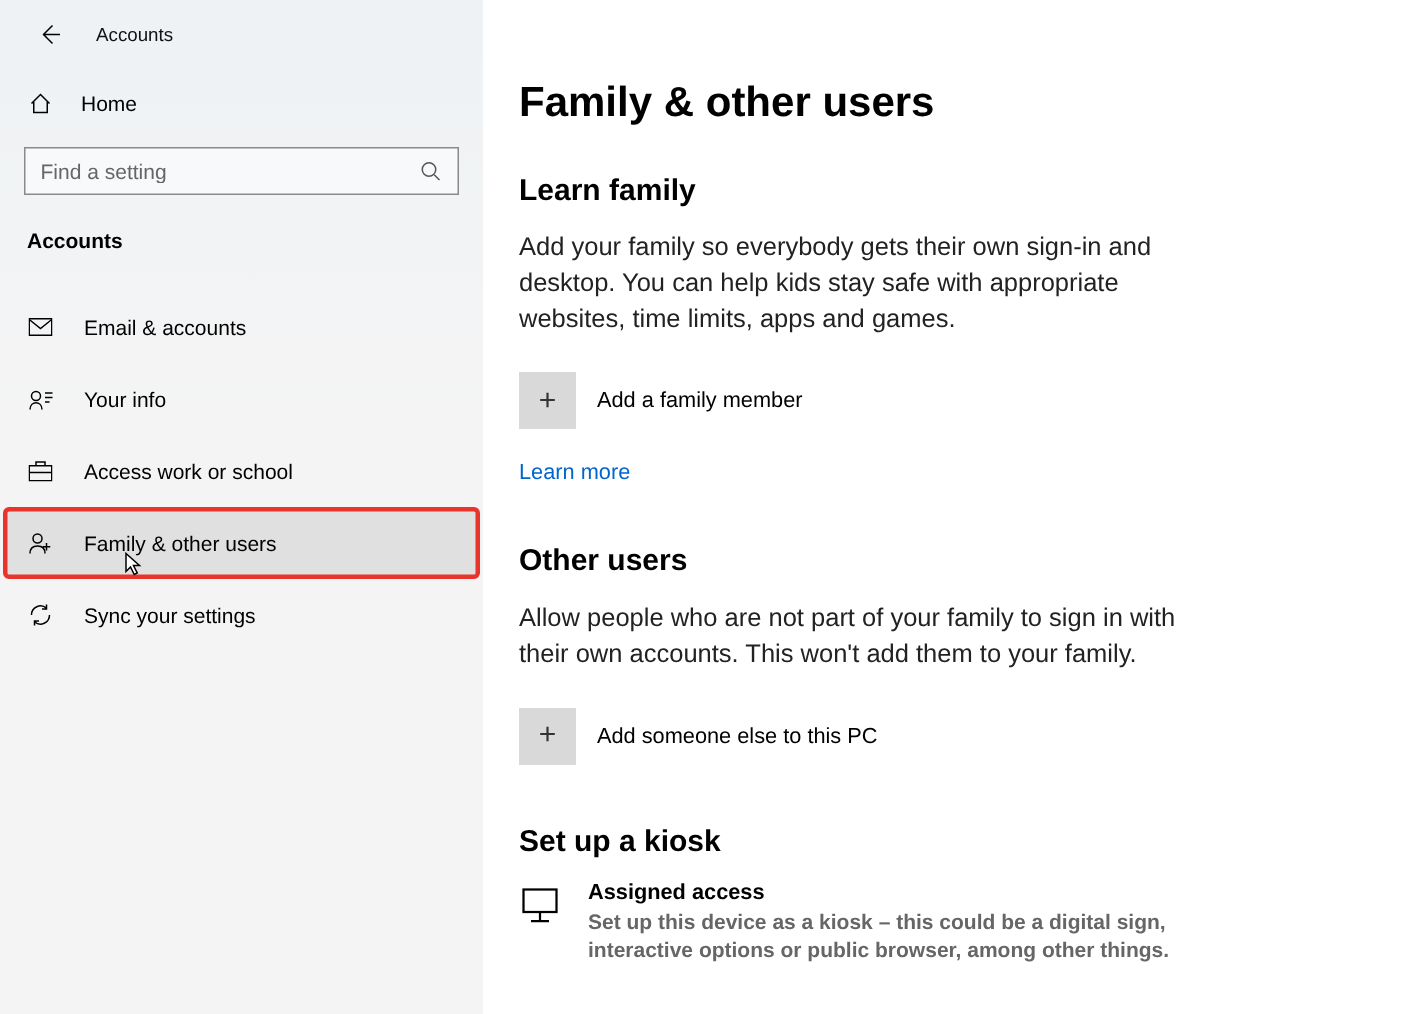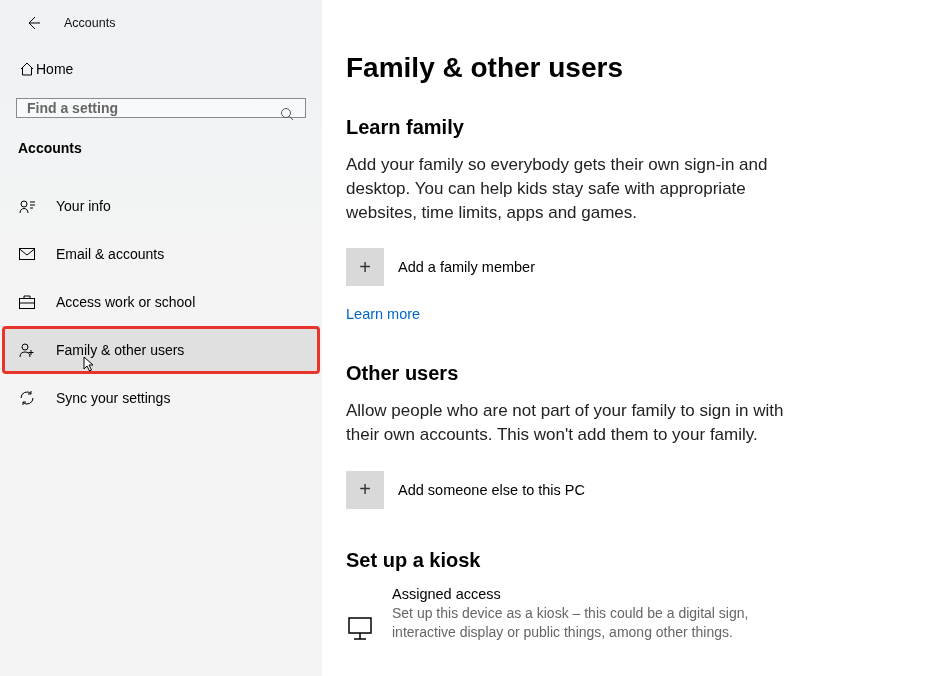--- a/index.html
+++ b/index.html
@@ -23,38 +23,38 @@
     .back-row {
       display: flex;
       align-items: center;
       gap: 22px;
       padding: 4px 0 16px 24px;
     }
     .back-row .title { font-size: 12.5px; color: #111; }
     .home-row {
       display: flex;
       align-items: center;
+      gap: 18px;
       padding: 12px 0 12px 18px;
       cursor: pointer;
     }
     .home-row .label { font-size: 14px; }
     .search-wrap {
       margin: 8px 16px 0 16px;
     }
     .search {
       width: 100%;
-      height: 20px;
+      height: 32px;
       border: 1px solid #8a8a8a;
       background: #f7f9fa;
       padding: 0 34px 0 10px;
       font-size: 14px;
       color: #a16207;
       outline: none;
       font-family: inherit;
-      font-weight: bold;
     }
     .search::placeholder { color: #666; }
     .search-icon {
       position: absolute;
       margin-left: -26px;
       margin-top: 9px;
       color: #555;
     }
     .section-title {
       font-size: 14px;
@@ -137,22 +137,23 @@
     .learn-more {
       color: #0066cc;
       font-size: 14.5px;
       text-decoration: none;
       display: inline-block;
       cursor: pointer;
     }
     .kiosk-row {
       display: flex;
       gap: 18px;
-      align-items: flex-end;
+      align-items: flex-start;
       max-width: 460px;
+      font-weight: bold;
     }
     .kiosk-icon {
       width: 28px;
       height: 28px;
       flex-shrink: 0;
       margin-top: 2px;
     }
     .kiosk-text .title { font-size: 14.5px; margin-bottom: 2px; }
     .kiosk-text .desc { font-size: 14px; color: #666; line-height: 1.35; }
     .section { margin-bottom: 40px; }
@@ -187,36 +188,36 @@
           <path d="M9.5 9.5 L13 13"></path>
         </svg>
     </span>
   </div>
 
   <div class="section-title">Accounts</div>
 
   <div class="nav-list">
     <div class="nav-item">
       <span class="icon-slot">
+        <svg width="16" height="12" viewBox="0 0 16 12" fill="none" stroke="currentColor" stroke-width="1">
+            <rect x="0.5" y="0.5" width="15" height="11"></rect>
+            <path d="M0.5 1 L8 7 L15.5 1"></path>
+          </svg>
+      </span>
+      <span class="label">Email &amp; accounts</span>
+    </div>
+
+    <div class="nav-item">
+      <span class="icon-slot">
         <svg width="17" height="15" viewBox="0 0 17 15" fill="none" stroke="currentColor" stroke-width="1">
             <circle cx="5" cy="5" r="3"></circle>
             <path d="M1 14c0-3 2-4.5 4-4.5s4 1.5 4 4.5 M11 3h5 M11 6h5 M11 9h3"></path>
           </svg>
       </span>
       <span class="label">Your info</span>
-    </div>
-
-    <div class="nav-item">
-      <span class="icon-slot">
-        <svg width="16" height="12" viewBox="0 0 16 12" fill="none" stroke="currentColor" stroke-width="1">
-            <rect x="0.5" y="0.5" width="15" height="11"></rect>
-            <path d="M0.5 1 L8 7 L15.5 1"></path>
-          </svg>
-      </span>
-      <span class="label">Email &amp; accounts</span>
     </div>
 
 
     <div class="nav-item">
       <span class="icon-slot">
         <svg width="16" height="14" viewBox="0 0 16 14" fill="none" stroke="currentColor" stroke-width="1">
             <rect x="0.5" y="3.5" width="15" height="10"></rect>
             <path d="M5 3.5 V1 H11 V3.5 M0.5 8 H15.5"></path>
           </svg>
       </span>
@@ -275,17 +276,17 @@
     <h2 class="subheading">Set up a kiosk</h2>
     <div class="kiosk-row">
       <span class="kiosk-icon">
         <svg width="28" height="28" viewBox="0 0 28 28" fill="none" stroke="#000" stroke-width="1.5">
             <rect x="3" y="4" width="22" height="15"></rect>
             <path d="M14 19 V25 M8 25 H20"></path>
           </svg>
       </span>
       <div class="kiosk-text">
         <div class="title">Assigned access</div>
-        <div class="desc">Set up this device as a kiosk – this could be a digital sign, interactive display or public things, among other things.</div>
+        <div class="desc">Set up this device as a kiosk – this could be a digital sign, interactive options or public browser, among other things.</div>
       </div>
     </div>
   </div>
 </div>
 
 </body></html>

